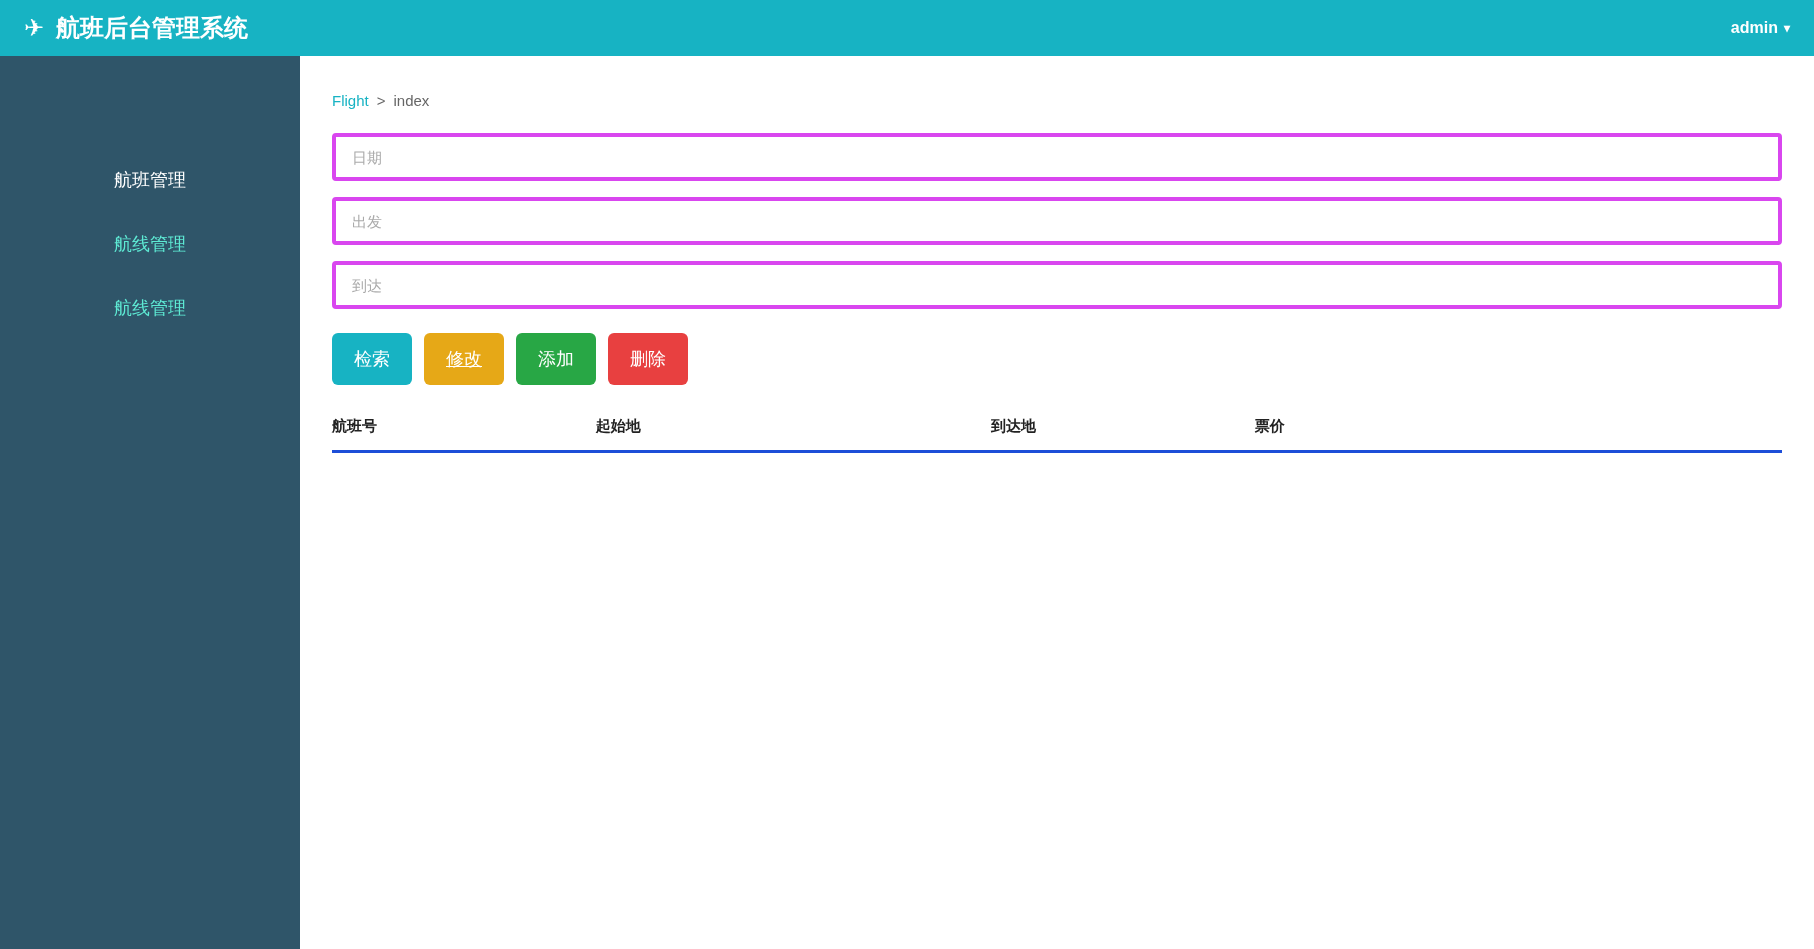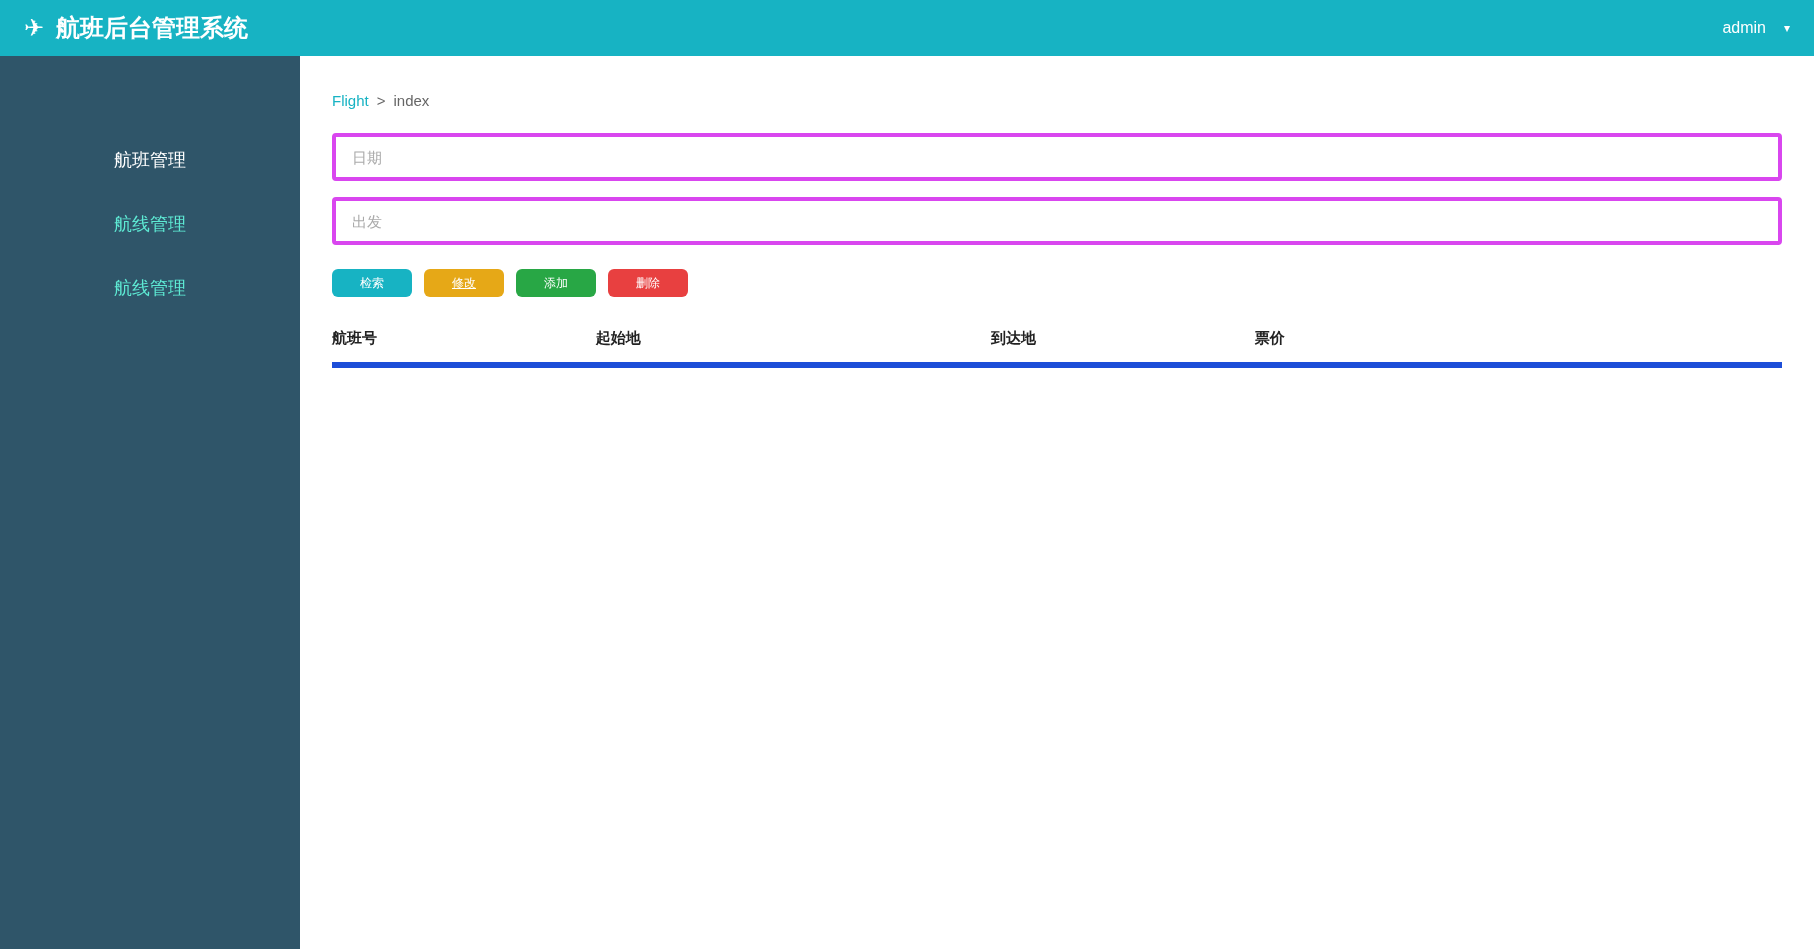--- a/index.html
+++ b/index.html
@@ -42,23 +42,24 @@
     }
 
     .header-plane-icon {
       color: #fff;
       font-size: 24px;
     }
 
     .header-right {
       display: flex;
       align-items: center;
-      gap: 18px;
+      gap: 6px;
       color: #fff;
       font-size: 16px;
+      font-weight: bold;
     }
 
     .admin-dropdown-icon {
       color: #fff;
       font-size: 12px;
     }
 
     
     .layout {
       display: flex;
@@ -66,21 +67,21 @@
       min-height: calc(949px - 56px);
     }
 
     
     .sidebar {
       width: 300px;
       background: #2f5569;
       min-height: calc(949px - 56px);
       display: flex;
       flex-direction: column;
-      padding-top: 72px;
+      padding-top: 92px;
       flex-shrink: 0;
       font-family: Liberation Serif, serif;
     }
 
     .sidebar-item {
       color: #5eead4;
       font-size: 18px;
       padding: 20px 0;
       text-align: center;
       cursor: pointer;
@@ -145,26 +146,26 @@
     }
 
     
     .btn-group {
       display: flex;
       gap: 12px;
       margin-bottom: 32px;
     }
 
     .btn {
-      height: 28px;
+      height: 52px;
       min-width: 80px;
       padding: 0 20px;
       border: none;
       border-radius: 6px;
-      font-size: 12px;
+      font-size: 18px;
       color: #fff;
       cursor: pointer;
       font-family: "Microsoft YaHei", "PingFang SC", sans-serif;
       transition: opacity 0.2s;
     }
 
     .btn-search {
       background: #17b3c3;
     }
 
@@ -183,21 +184,21 @@
     }
 
     
     .table-container {
       width: 100%;
     }
 
     .table-header {
       display: grid;
       grid-template-columns: 1fr 1.5fr 1fr 1fr 1fr;
-      border-bottom: 6px solid #1d4ed8;
+      border-bottom: 3px solid #1d4ed8;
       padding-bottom: 14px;
       margin-bottom: 4px;
     }
 
     .table-col-header {
       font-size: 15px;
       font-weight: 600;
       color: #222;
     }
   </style>
@@ -233,20 +234,21 @@
 
     <div class="breadcrumb">
       <span class="breadcrumb-link">Flight</span>
       <span class="breadcrumb-separator">&gt;</span>
       <span class="breadcrumb-current">index</span>
     </div>
 
     <div class="search-form">
       <input class="form-input" type="text" placeholder="日期" style="">
       <input class="form-input" type="text" placeholder="出发" style="">
+      <input class="form-input" type="text" placeholder="到达" style="">
     </div>
 
     <div class="btn-group">
       <button class="btn btn-search">检索</button>
       <button class="btn btn-edit">修改</button>
       <button class="btn btn-add">添加</button>
       <button class="btn btn-delete">删除</button>
     </div>
 
     <div class="table-container">

